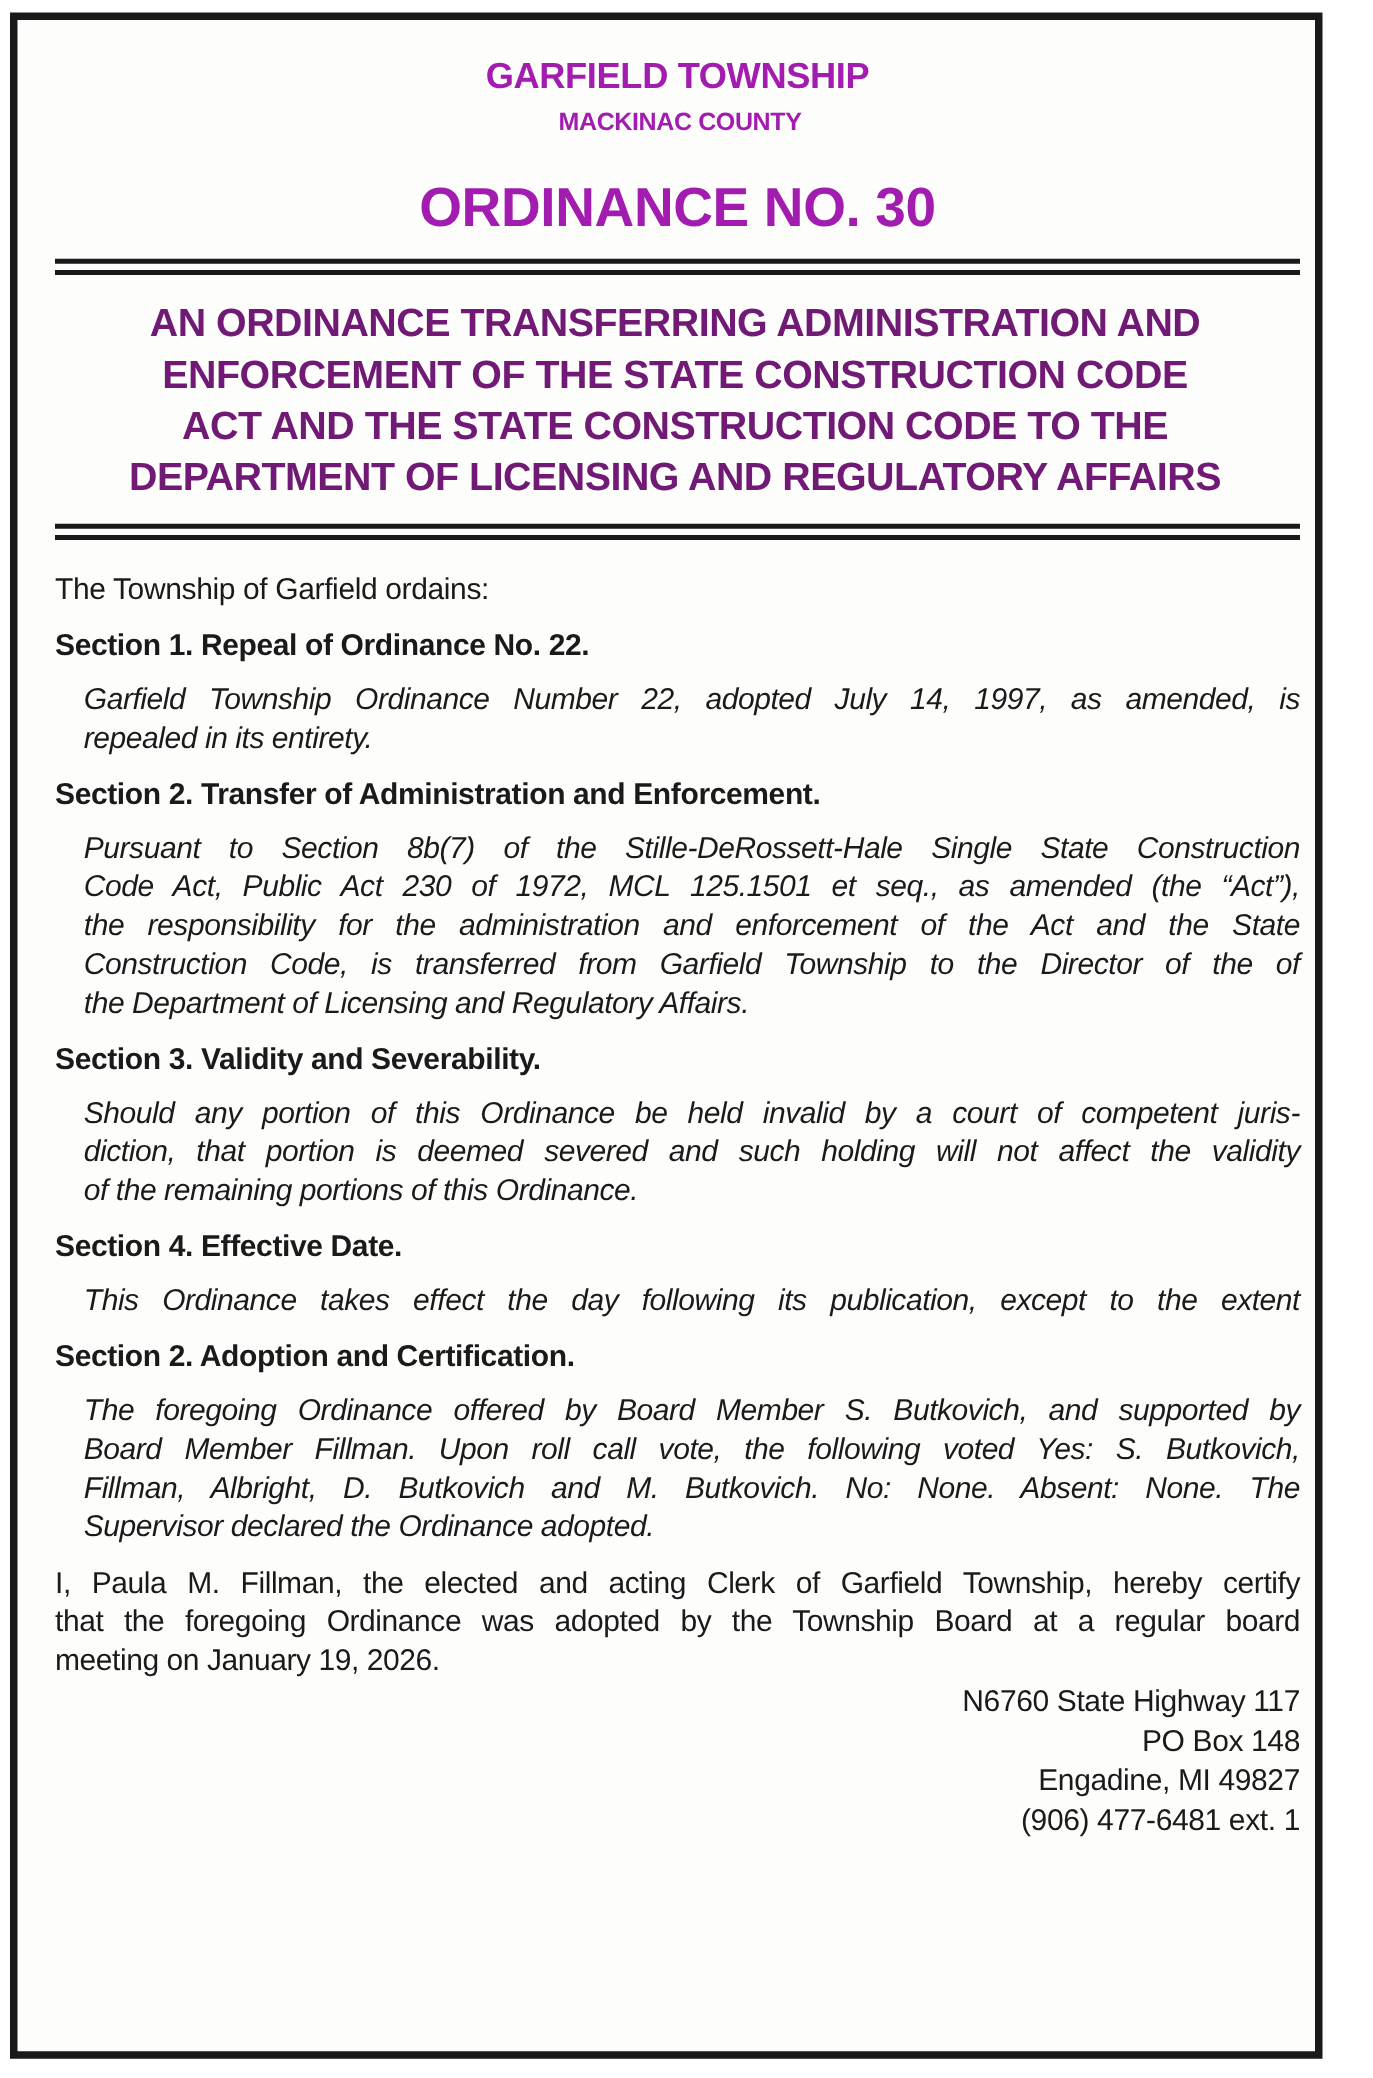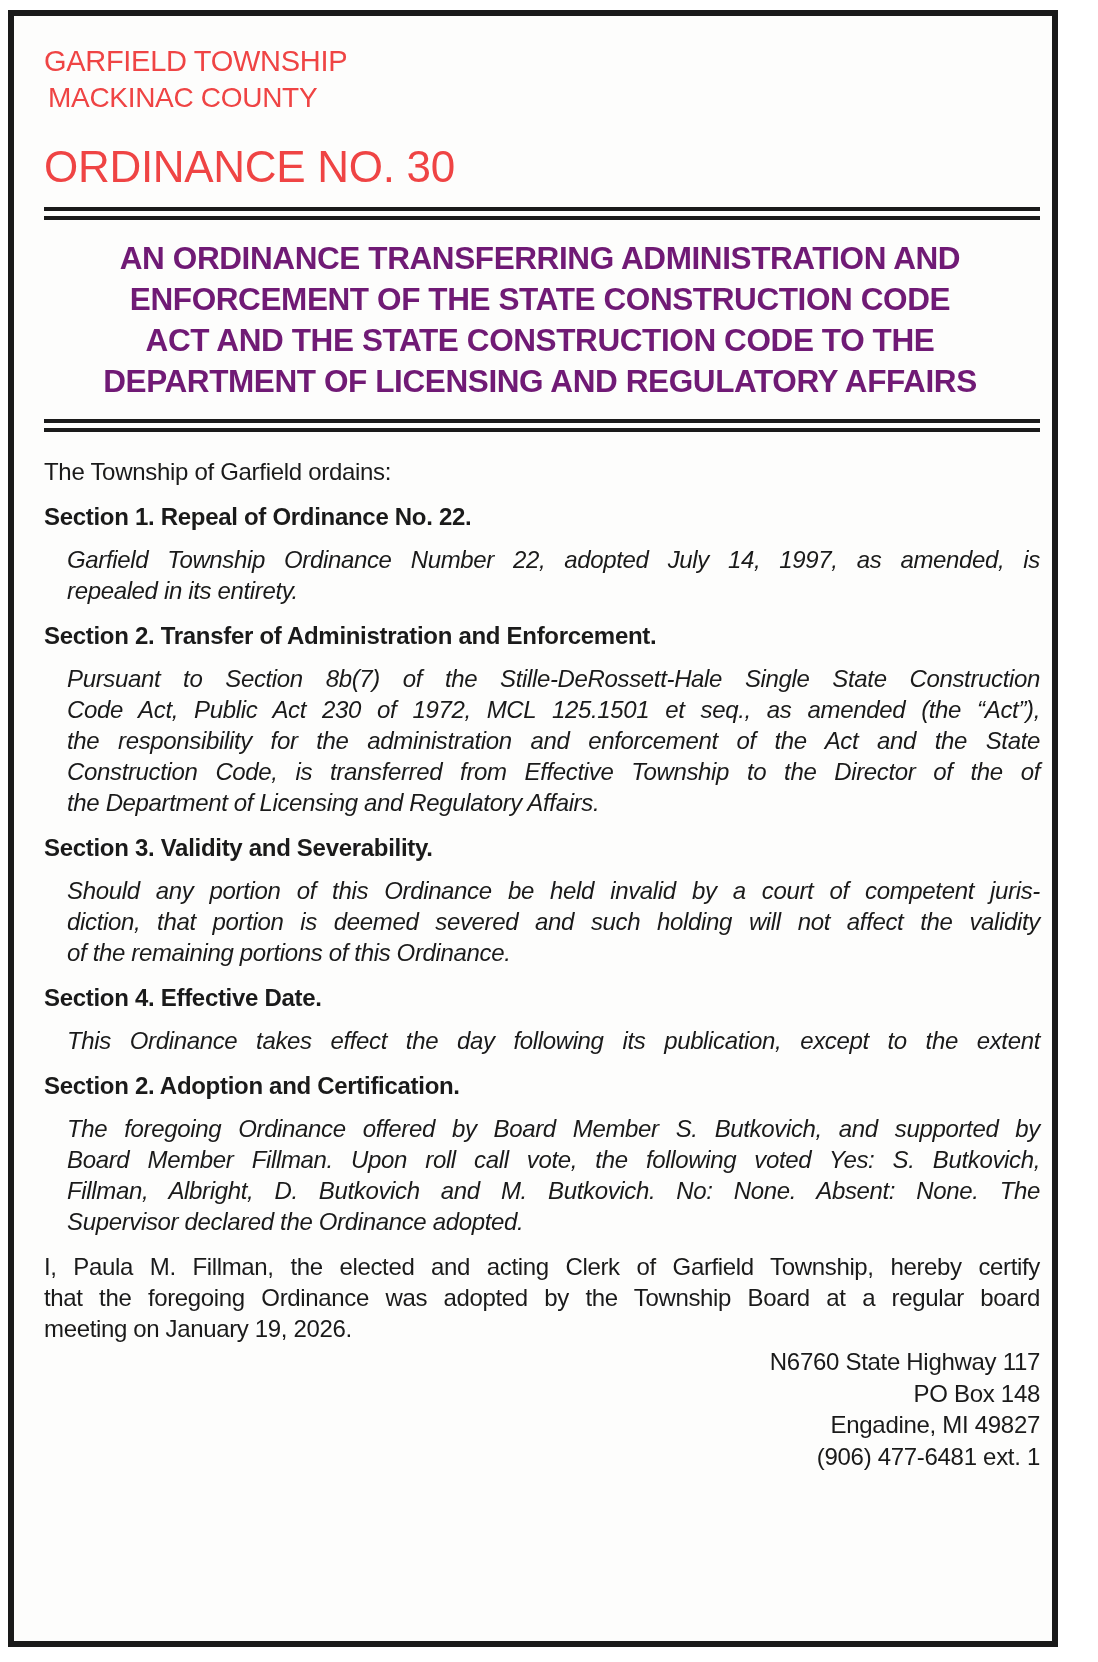--- a/index.html
+++ b/index.html
@@ -7,25 +7,25 @@
   .frame {
     position: absolute; left: 8px; top: 10px;
     width: 1038px; height: 1625px;
     border: 6px solid #1a1a1a;
     background: #fdfdfc;
     box-sizing: content-box;
   }
   .inner { position: absolute; left: 30px; right: 12px; top: 0; }
   .hdr {
     font-family: "Liberation Sans", sans-serif;
-    font-weight: normal; color: #ef4444; text-align: left;
+    font-weight: bold; color: #a21caf; text-align: center;
     letter-spacing: -0.3px;
   }
   .hdr.l1 { position: absolute; left: 0; right: 0; top: 28px; font-size: 29px; line-height: 34px; }
-  .hdr.l2 { position: absolute; left: 4px; right: 0; top: 65px; font-size: 28px; line-height: 34px; }
+  .hdr.l2 { position: absolute; left: 4px; right: 0; top: 65px; font-size: 20px; line-height: 34px; }
   .hdr.l3 { position: absolute; left: 0; right: 0; top: 126px; font-size: 44px; line-height: 50px; }
   .rule { position: absolute; left: 0; right: 0; height: 14px; }
   .rule::before, .rule::after {
     content: ""; position: absolute; left: 0; right: 0; height: 4px; background: #1a1a1a;
   }
   .rule::before { top: 0; }
   .rule::after { top: 9px; }
   .rule.r1 { top: 191px; }
   .rule.r2 { top: 403px; }
   .subtitle {
@@ -83,21 +83,21 @@
           <span class="ln last">repealed in its entirety.</span>
         </p>
       </div>
 
       <div>
         <p class="sec-h">Section 2. Transfer of Administration and Enforcement.</p>
         <p class="sec-p">
           <span class="ln">Pursuant to Section 8b(7) of the Stille-DeRossett-Hale Single State Construction</span>
           <span class="ln">Code Act, Public Act 230 of 1972, MCL 125.1501 et seq., as amended (the “Act”),</span>
           <span class="ln">the responsibility for the administration and enforcement of the Act and the State</span>
-          <span class="ln">Construction Code, is transferred from Effective Township to the Director of the of</span>
+          <span class="ln">Construction Code, is transferred from Garfield Township to the Director of the of</span>
           <span class="ln last">the Department of Licensing and Regulatory Affairs.</span>
         </p>
       </div>
 
       <div>
         <p class="sec-h">Section 3. Validity and Severability.</p>
         <p class="sec-p">
           <span class="ln">Should any portion of this Ordinance be held invalid by a court of competent juris-</span>
           <span class="ln">diction, that portion is deemed severed and such holding will not affect the validity</span>
           <span class="ln last">of the remaining portions of this Ordinance.</span>

